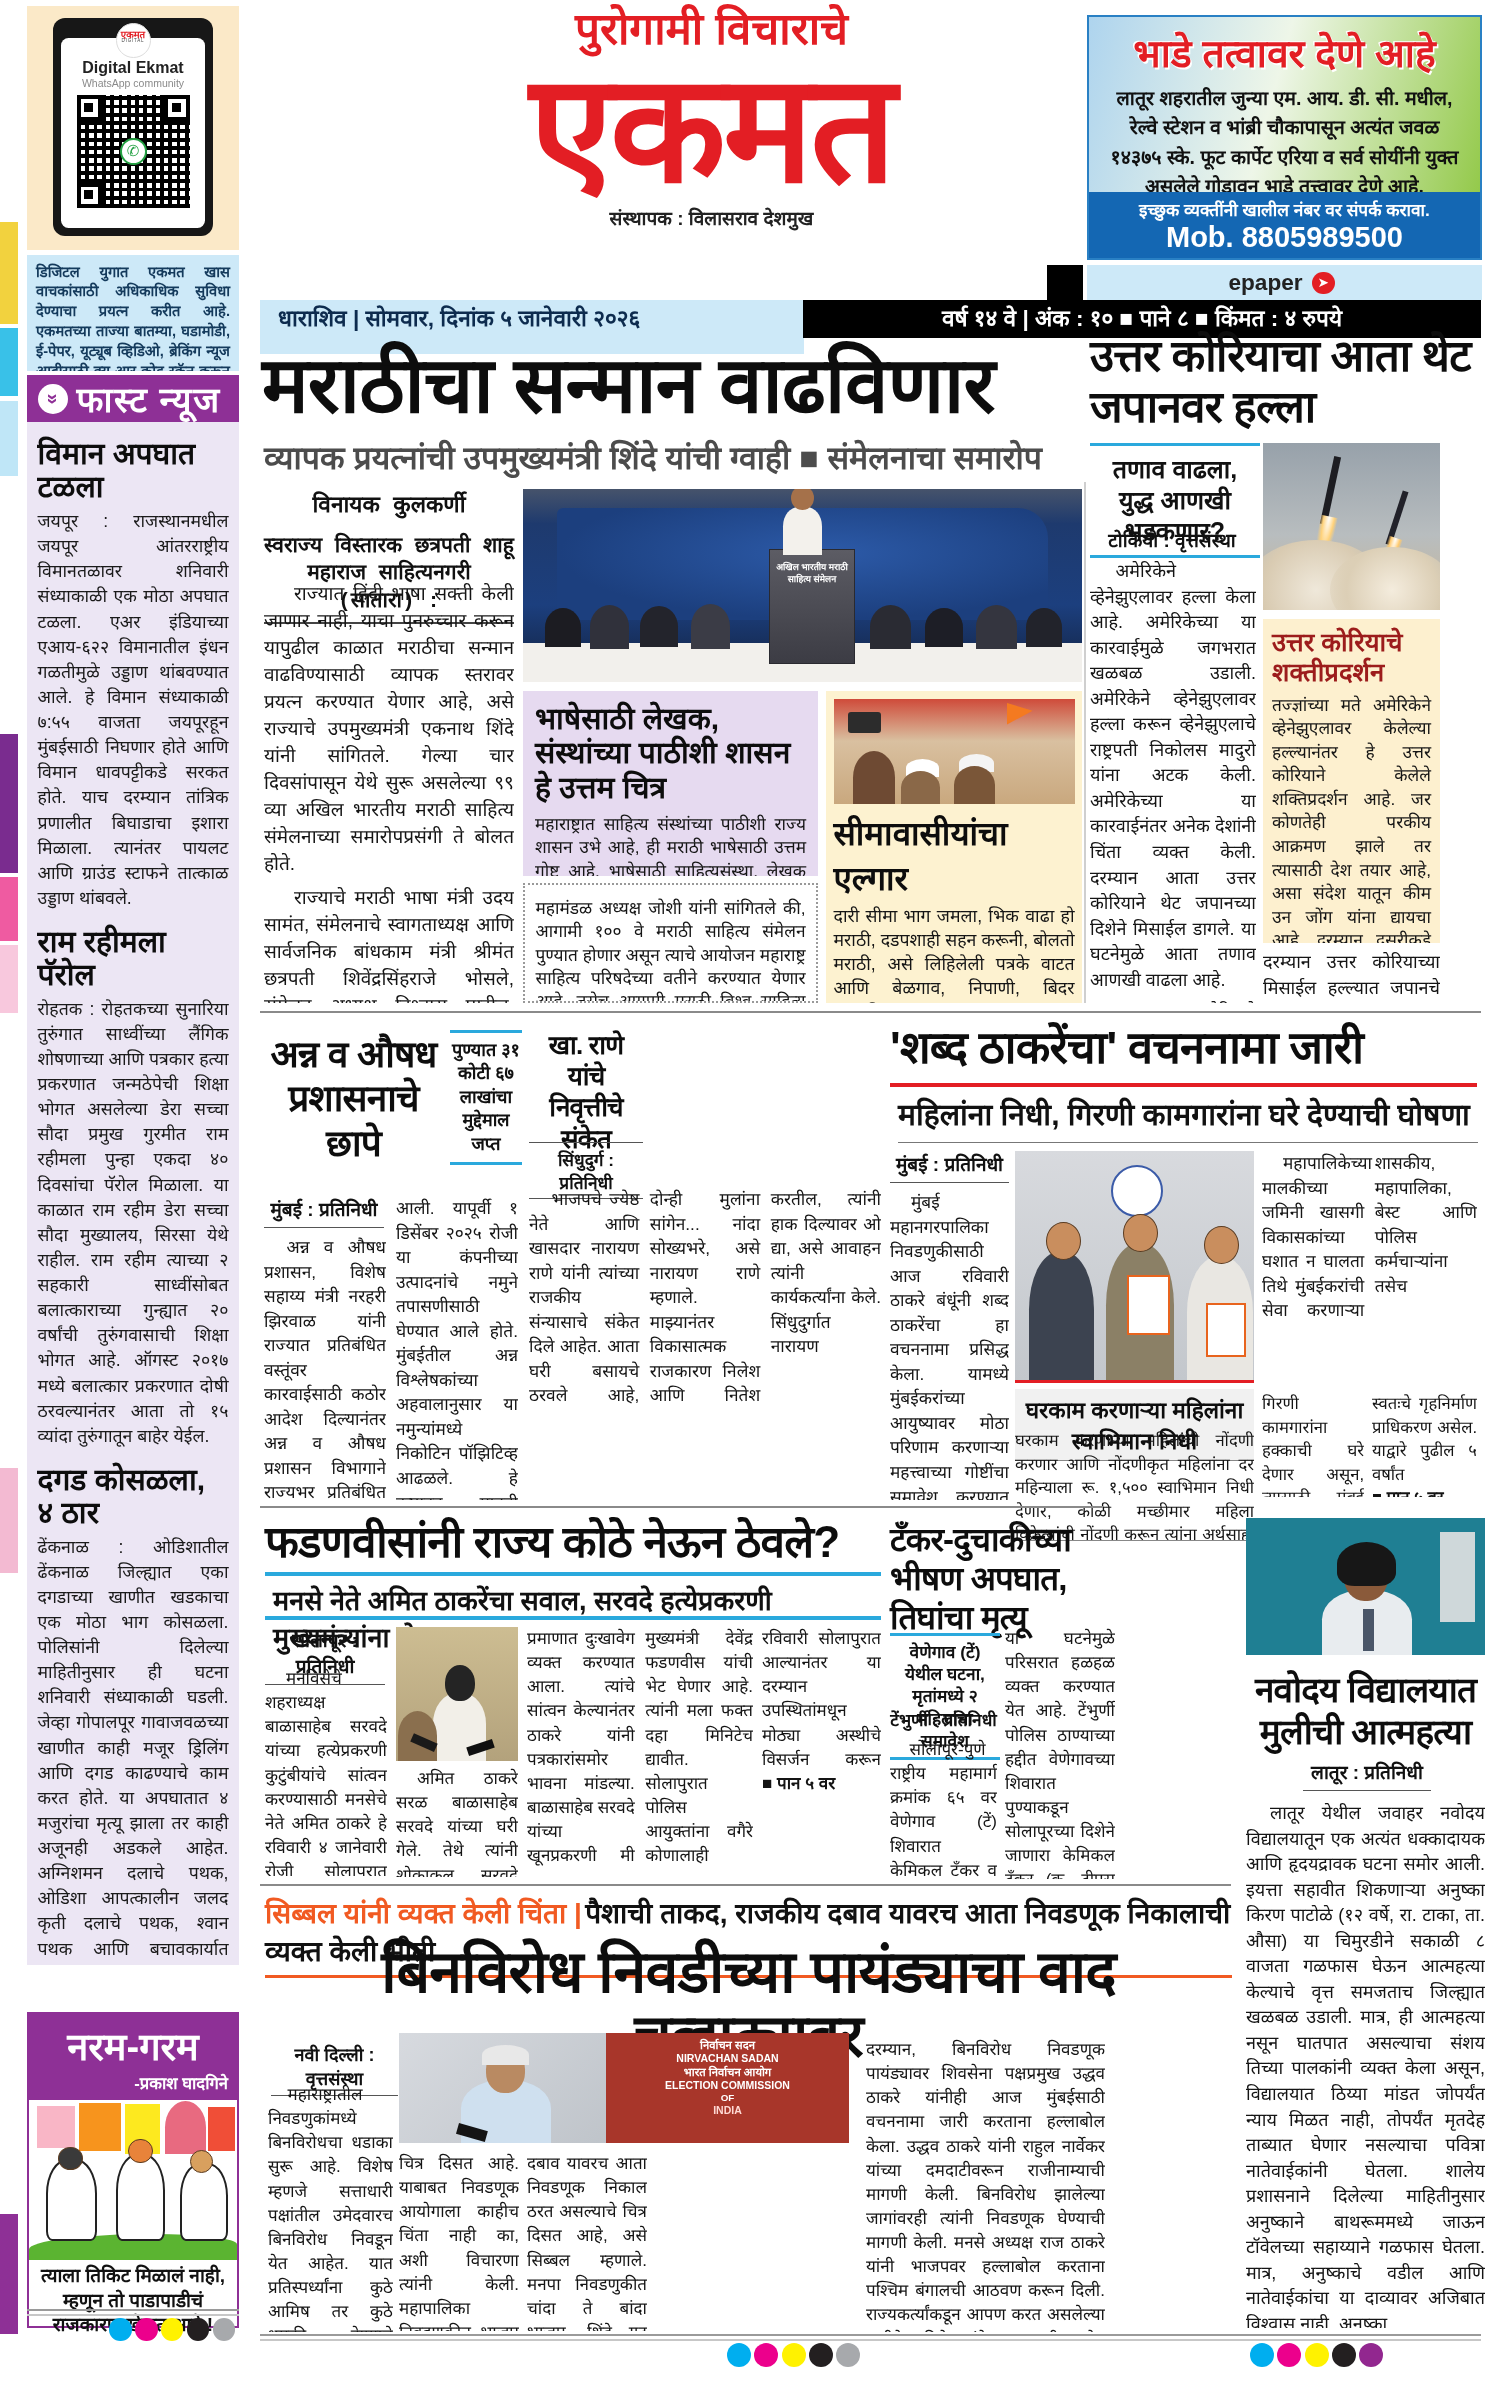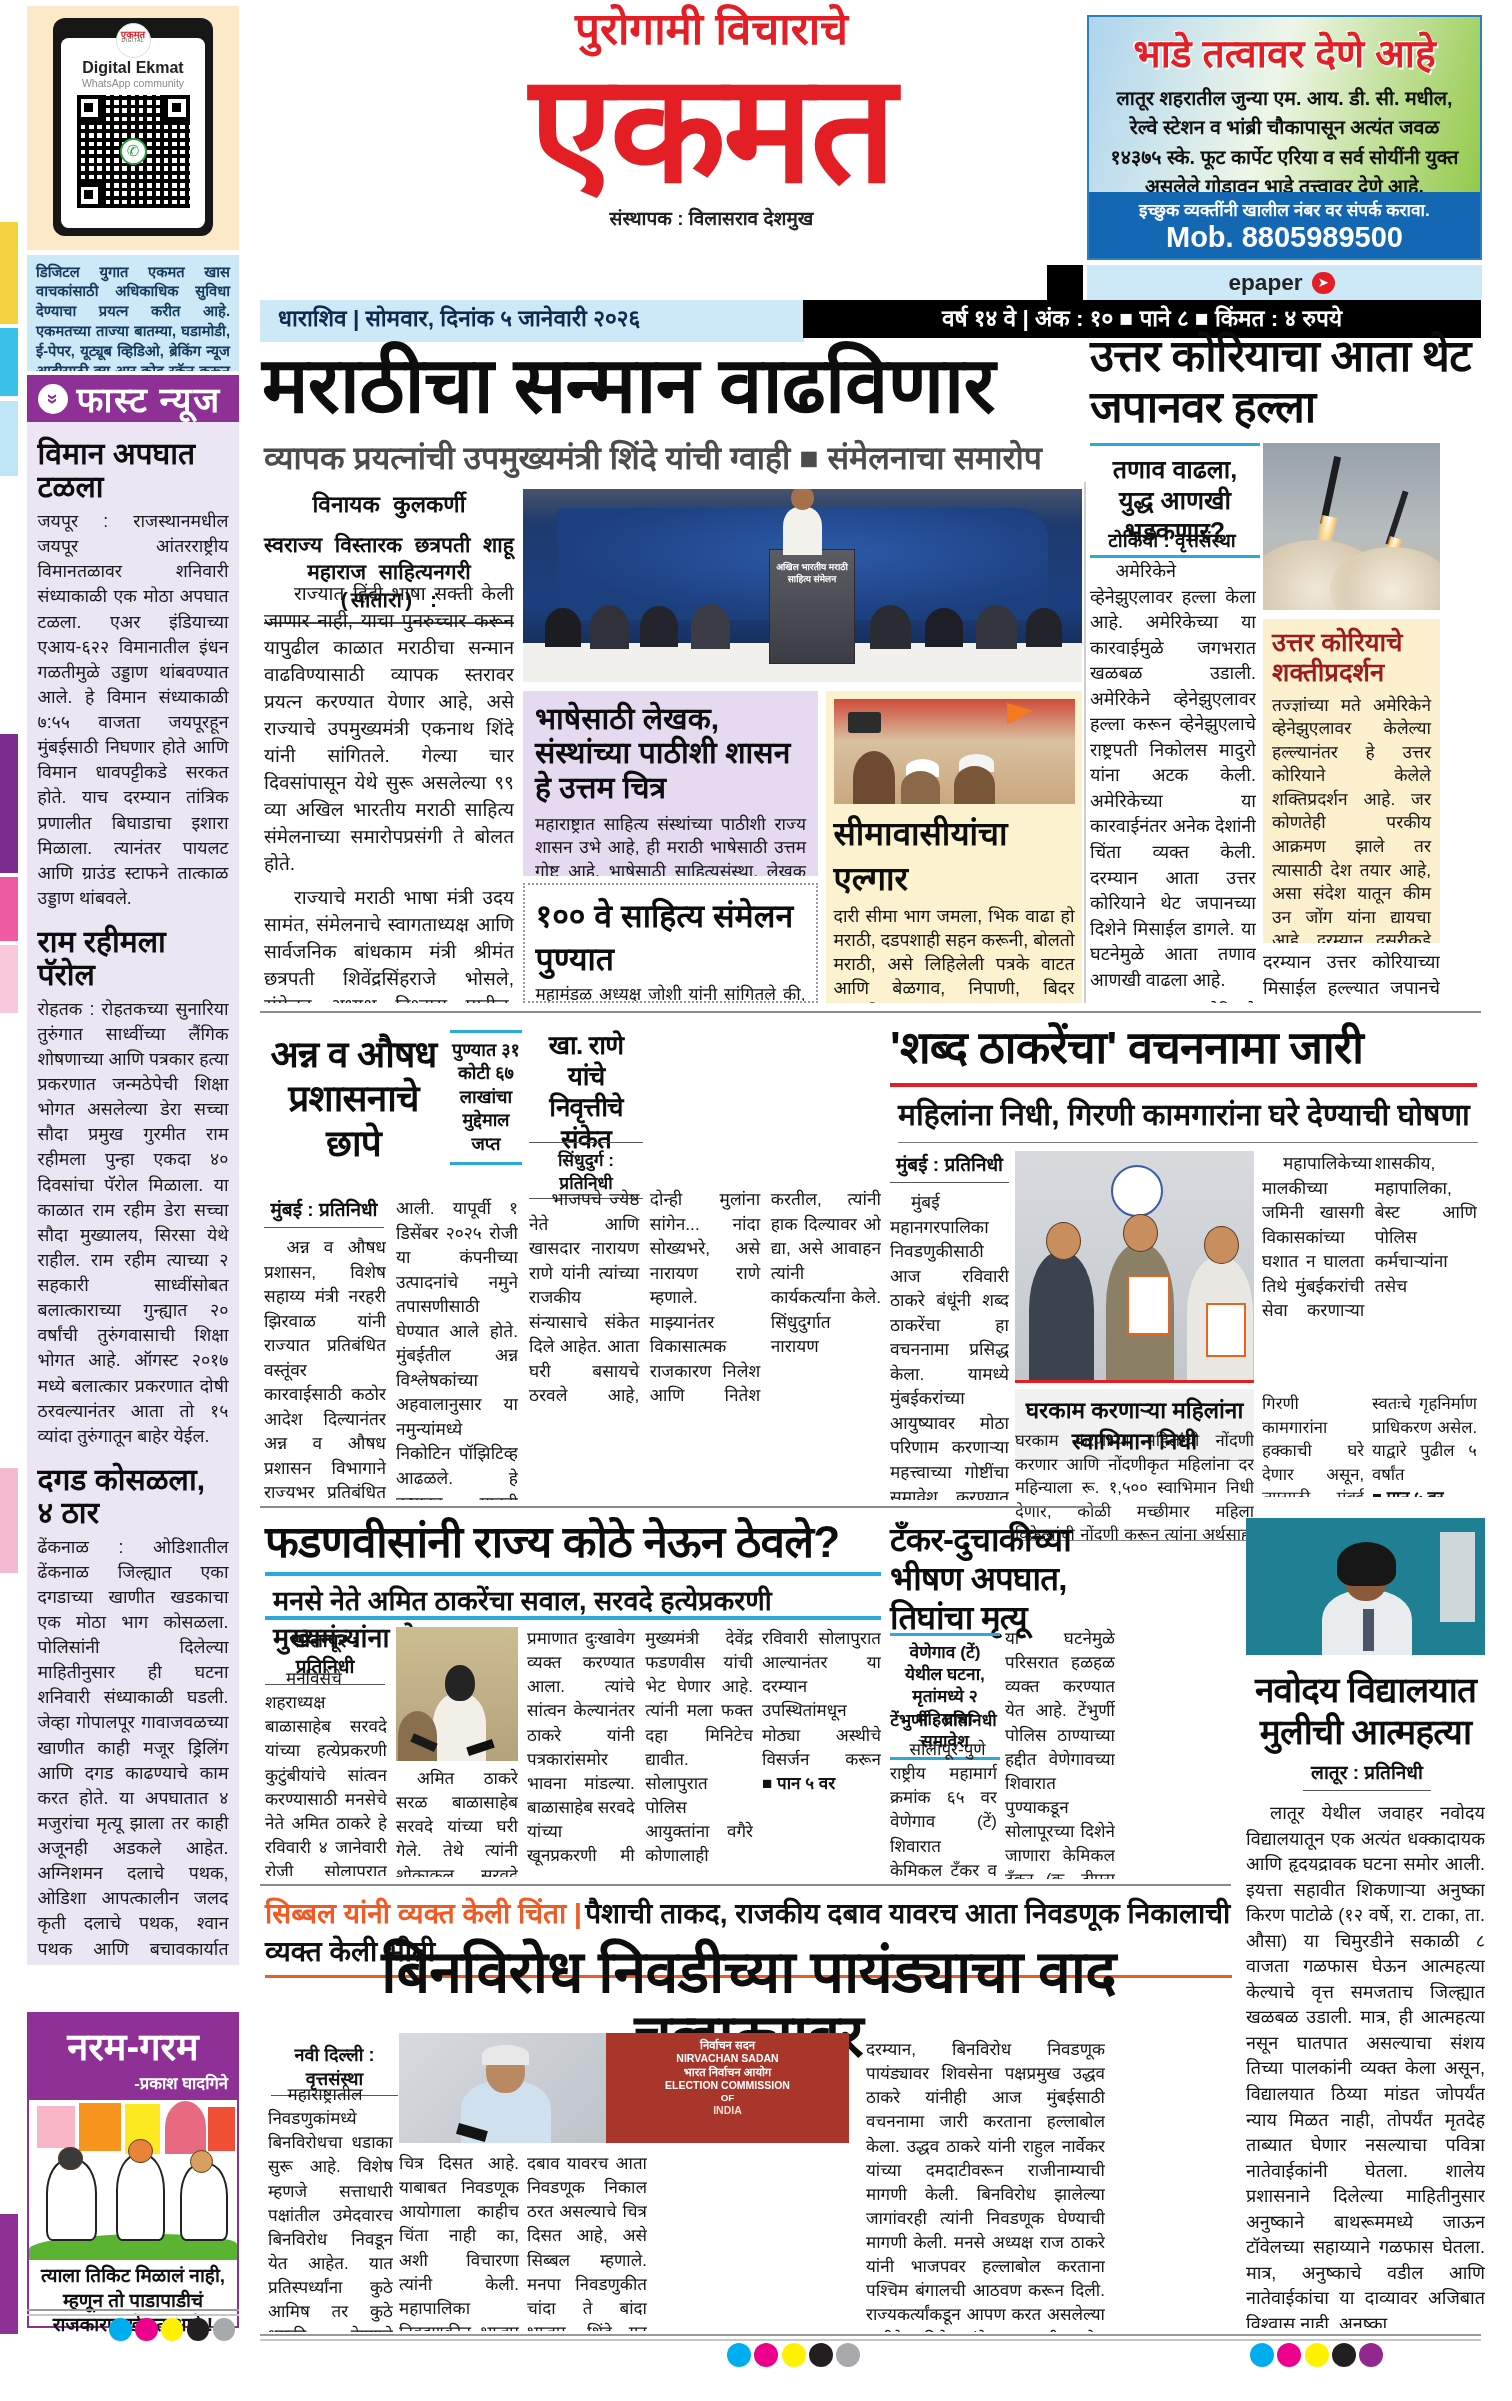--- a/index.html
+++ b/index.html
@@ -83,21 +83,21 @@
     </div>
   </div>
 
   <div class="abs" style="left:1047px;top:265px;width:36px;height:35px;background:#000;"></div>
   <div class="abs" style="left:1087px;top:265px;width:395px;height:35px;background:#cde9f8;text-align:center;line-height:35px;">
     <span style="font-size:22.6px;color:#222;font-weight:bold;vertical-align:middle;">epaper</span>
     <span style="display:inline-block;width:22.6px;height:22.6px;border-radius:50%;background:#e31e24;color:#fff;font-size:13.6px;line-height:22.6px;vertical-align:middle;margin:0 6px;">➤</span>
     <span style="font-size:22.6px;color:#111;vertical-align:middle;">http://www.dainikekmat.com</span>
   </div>
 
-  <div class="abs" style="left:260px;top:300px;width:544px;height:42px;background:#cde9f8;font-weight:bold;font-size:22.6px;color:#0d2b4e;line-height:38px;padding-left:18px;box-sizing:border-box;">धाराशिव | सोमवार, दिनांक ५ जानेवारी २०२६</div>
+  <div class="abs" style="left:260px;top:300px;width:544px;height:54px;background:#cde9f8;font-weight:bold;font-size:22.6px;color:#0d2b4e;line-height:38px;padding-left:18px;box-sizing:border-box;">धाराशिव | सोमवार, दिनांक ५ जानेवारी २०२६</div>
   <div class="abs ctr" style="left:803px;top:300px;width:678px;height:38px;background:#000;color:#fff;font-weight:bold;font-size:22.6px;line-height:38px;">वर्ष १४ वे | अंक : १० ■ पाने ८ ■ किंमत : ४ रुपये</div>
 
   <div class="abs" style="left:27px;top:375px;width:212px;height:1590px;background:#ece6f4;">
     <div style="height:47px;background:#8e3096;color:#fff;display:flex;align-items:center;">
       <span style="display:inline-block;width:30px;height:30px;border-radius:50%;background:#fff;color:#8e3096;font-size:19.6px;font-weight:bold;text-align:center;line-height:29px;margin:0 9px 0 10.5px;transform:rotate(90deg);">»</span>
       <span style="font-size:35px;font-weight:bold;letter-spacing:1.5px;">फास्ट न्यूज</span>
     </div>
     <div style="padding:1.5px 10.5px;height:1532px;overflow:hidden;">
       <div>
           <div class="fn-item-title">विमान अपघात टळला</div>
@@ -167,21 +167,20 @@
     <div style="position:absolute;left:46.5%;bottom:127px;width:39px;height:48px;background:#f3f1ec;border-radius:40% 40% 0 0;"></div>
     <div style="position:absolute;left:48%;bottom:172px;width:22.6px;height:24px;background:#a5714a;border-radius:50%;"></div>
   </div>
 
   <div class="abs" style="left:523px;top:691px;width:295px;height:185px;background:#e6daf0;padding:10.5px 12px;box-sizing:border-box;overflow:hidden;">
     <div style="font-size:30px;font-weight:bold;color:#0d0d0d;line-height:1.15;">भाषेसाठी लेखक, संस्थांच्या पाठीशी शासन हे उत्तम चित्र</div>
     <div class="jt" style="font-size:17.3px;line-height:1.38;color:#151515;margin-top:7.5px;">महाराष्ट्रात साहित्य संस्थांच्या पाठीशी राज्य शासन उभे आहे, ही मराठी भाषेसाठी उत्तम गोष्ट आहे. भाषेसाठी साहित्यसंस्था, लेखक आणि शासन यांनी असे एकत्रित प्रयत्न करत आहेत, हे चित्र दिलासादायक आहे. भाषेसाठी हे अनुकूल वातावरण आहे, अशा अनुकूल वातावरणात भाषेचा विकास होत राहो, अशा शुभेच्छा ज्ञानपीठ सन्मानप्राप्त साहित्यिक प्रा. रघुवीर चौधरी यांनी दिल्या.</div>
   </div>
 
   <div class="abs" style="left:523px;top:883px;width:295px;height:120px;border:2.3px dotted #999;padding:7.5px 10.5px;box-sizing:border-box;background:#fff;overflow:hidden;">
-    <div style="font-size:32px;font-weight:bold;color:#0d0d0d;">१०० वे साहित्य संमेलन पुण्यात</div>
     <div class="jt" style="font-size:17.3px;line-height:1.35;color:#151515;margin-top:4.5px;">महामंडळ अध्यक्ष जोशी यांनी सांगितले की, आगामी १०० वे मराठी साहित्य संमेलन पुण्यात होणार असून त्याचे आयोजन महाराष्ट्र साहित्य परिषदेच्या वतीने करण्यात येणार आहे. तसेच आगामी मराठी विश्व साहित्य संमेलन दुबई येथे होणार असल्याचेही जाहीर केले.</div>
   </div>
 
   <div class="abs" style="left:826px;top:691px;width:256px;height:312px;background:#fdf2d0;padding:7.5px;box-sizing:border-box;overflow:hidden;">
     <div class="ph" style="position:relative;width:100%;height:105px;background:linear-gradient(180deg,#cf4b3a 0%,#d9c0a0 40%,#c9a87e 100%);">
       <div style="position:absolute;left:8%;bottom:0;width:42px;height:53px;background:#6e4a33;border-radius:50% 50% 0 0;"></div>
       <div style="position:absolute;left:30%;bottom:27px;width:33px;height:18px;background:#fff;border-radius:50% 50% 0 0;"></div>
       <div style="position:absolute;left:28%;bottom:0;width:39px;height:33px;background:#8a6848;border-radius:50% 50% 0 0;"></div>
       <div style="position:absolute;left:52%;bottom:32px;width:35px;height:18px;background:#f4f4f4;border-radius:50% 50% 0 0;"></div>
       <div style="position:absolute;left:50%;bottom:0;width:41px;height:38px;background:#7a5638;border-radius:50% 50% 0 0;"></div>

